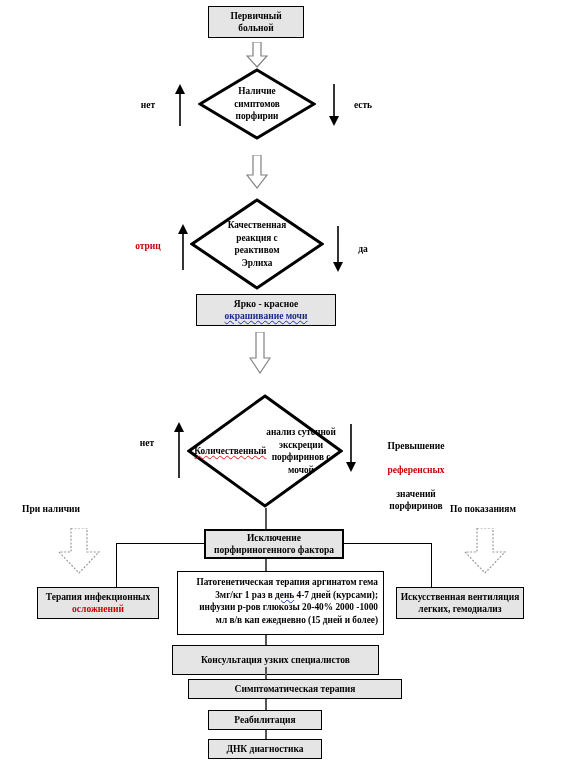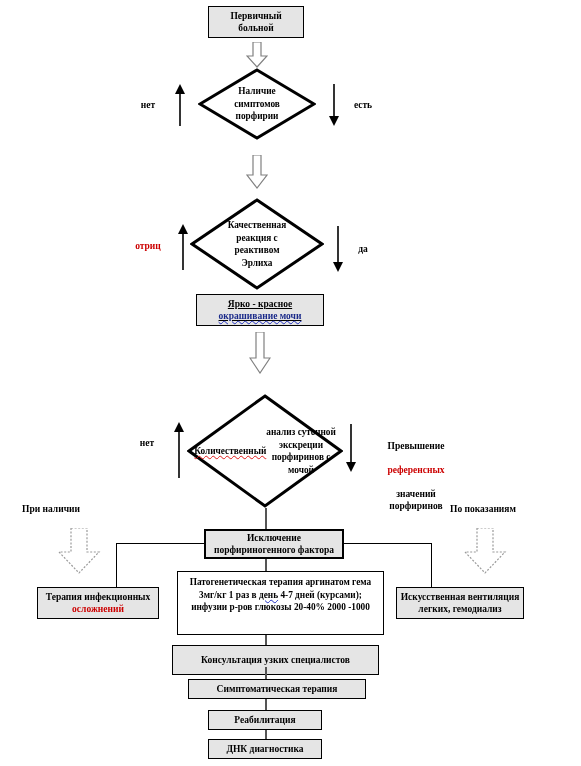--- a/index.html
+++ b/index.html
@@ -31,21 +31,21 @@
     line-height: 12px;
     font-weight: bold;
     padding: 2px 3px;
   }
   .node.thick { border-width: 2px; }
   .para {
     position: absolute;
     box-sizing: border-box;
     border: 1px solid #000;
     background: #fff;
-    text-align: center;
+    text-align: right;
     font-size: 9.3px;
     line-height: 12.6px;
     font-weight: bold;
     padding: 4px 5px;
   }
   .diamond-wrap {
     position: absolute;
   }
   .diamond-wrap svg {
     position: absolute;
@@ -166,21 +166,21 @@
     <polygon points="7,0 12,10 2,10" fill="#000"></polygon>
   </svg>
   <div class="side-label misspell-red-text" style="left:127px; top:240px; width:42px;">отриц</div>
 
   <svg class="arrow-thin" style="left:331px; top:226px;" width="14" height="46" viewBox="0 0 14 46">
     <line x1="7" y1="0" x2="7" y2="40" stroke="#000" stroke-width="1.6"></line>
     <polygon points="7,46 12,36 2,36" fill="#000"></polygon>
   </svg>
   <div class="side-label" style="left:349px; top:243px; width:28px;">да</div>
 
-  <div class="node" style="left:196px; top:294px; width:128px; height:32px; flex-direction:column;text-decoration:underline;">
+  <div class="node" style="left:196px; top:294px; width:140px; height:32px; flex-direction:column;">
     <span>Ярко - красное</span>
     <span class="misspell-blue">окрашивание мочи</span>
   </div>
 
   <svg class="block-arrow" style="left:249px; top:332px;" width="22" height="42" viewBox="0 0 22 42">
     <polygon points="7,0 15,0 15,26 21,26 11,41 1,26 7,26" fill="#ffffff" stroke="#808080" stroke-width="1.2"></polygon>
   </svg>
 
   <div class="diamond-wrap" style="left:187px; top:394px; width:156px; height:114px;">
     <svg width="156" height="114" viewBox="0 0 156 114">
@@ -247,31 +247,32 @@
     <span style="white-space:pre-line;">Искусственная вентиляция
 легких, гемодиализ</span>
   </div>
 
   <div class="para" style="left:177px; top:571px; width:207px; height:64px;">
     <div>Патогенетическая терапия аргинатом гема</div>
     <div>
       <span>3мг/кг  1  раз  в  </span><span class="grammar-blue">день</span><span>  4-7  дней  (курсами);</span>
     </div>
     <div>инфузии р-ров глюкозы 20-40%   2000 -1000</div>
+    <div>мл в/в кап ежедневно (15 дней и более)</div>
   </div>
 
   <div class="ln vline" style="left:265px; top:635px; width:1.5px; height:10px; background:#555;"></div>
 
   <div class="node" style="left:172px; top:645px; width:207px; height:30px;">
     <span>Консультация узких специалистов</span>
   </div>
 
   <div class="ln vline" style="left:265px; top:667px; width:1.5px; height:12px; background:#555;"></div>
 
-  <div class="node" style="left:188px; top:679px; width:178px; height:20px;">
+  <div class="node" style="left:188px; top:679px; width:214px; height:20px;">
     <span>Симптоматическая терапия</span>
   </div>
 
   <div class="ln vline" style="left:265px; top:699px; width:1.5px; height:11px; background:#555;"></div>
 
   <div class="node" style="left:208px; top:710px; width:114px; height:20px;">
     <span>Реабилитация</span>
   </div>
 
   <div class="ln vline" style="left:265px; top:730px; width:1.5px; height:9px; background:#555;"></div>

